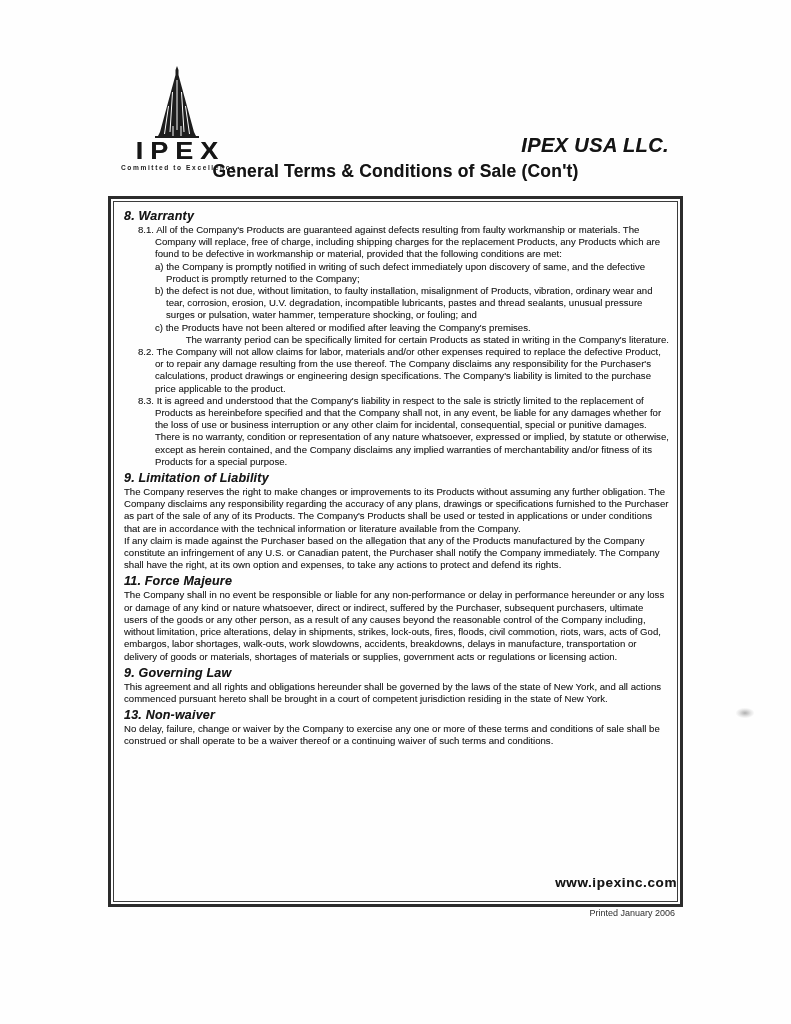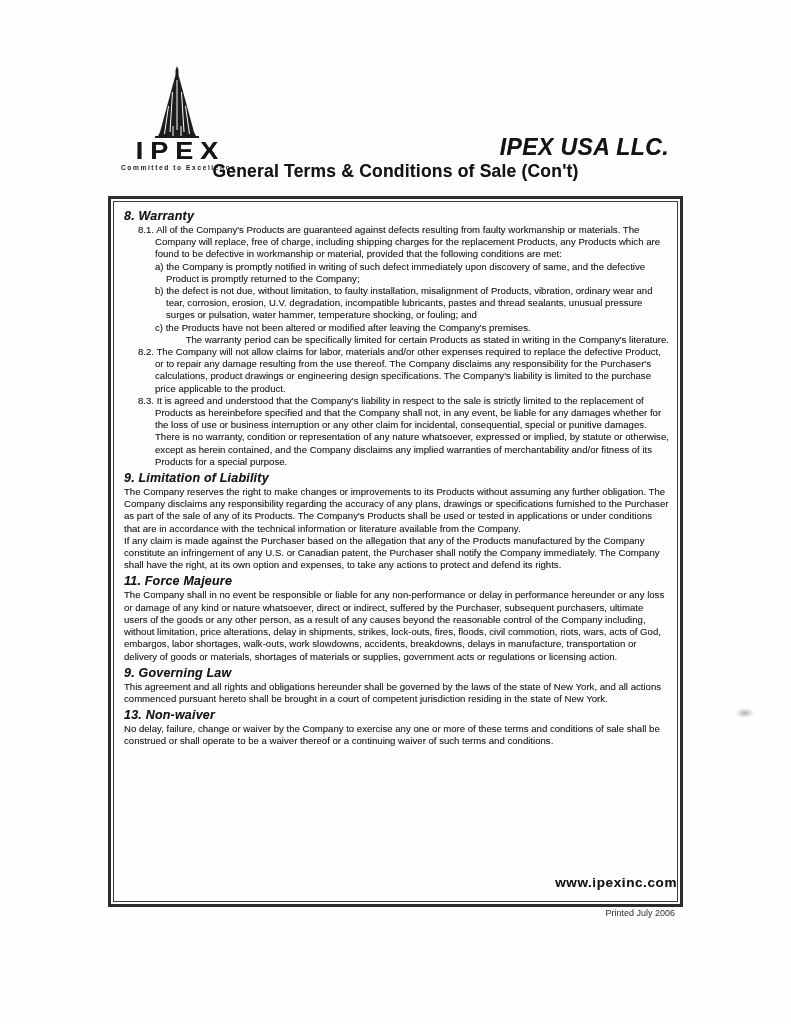--- a/index.html
+++ b/index.html
@@ -42,21 +42,21 @@
     font-weight: bold;
     letter-spacing: 1.6px;
     margin-top: 1px;
     color: #222;
     white-space: nowrap;
   }
   .company-name {
     position: absolute;
     top: 134px;
     right: 122px;
-    font-size: 23px;
+    font-size: 20px;
     font-weight: bold;
     font-style: italic;
     letter-spacing: 0.4px;
     color: #141414;
     text-shadow: 0 0 0.5px rgba(0,0,0,0.45);
   }
   .doc-title {
     position: absolute;
     top: 161px;
     left: 0;
@@ -198,16 +198,16 @@
           </section>
           <section class="section">
             <h2 class="section-heading">13. Non-waiver</h2>
             <p class="para">No delay, failure, change or waiver by the Company to exercise any one or more of these terms and conditions of sale shall be construed or shall operate to be a waiver thereof or a continuing waiver of such terms and conditions.</p>
           </section>
         </div>
       <div class="website">www.ipexinc.com</div>
     </div>
   </div>
 
-  <div class="printed-note">Printed July 2006</div>
+  <div class="printed-note">Printed January 2006</div>
 
   <div class="scan-smudge"></div>
 </div>
 
 </body></html>

